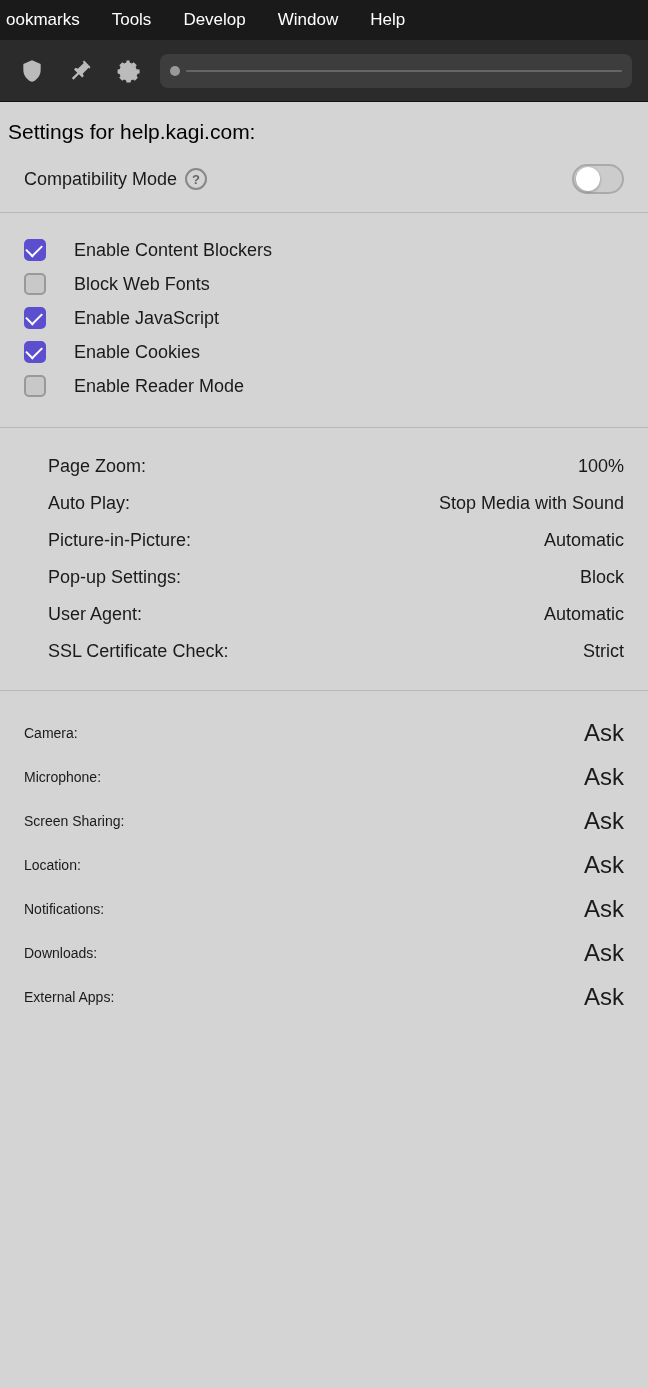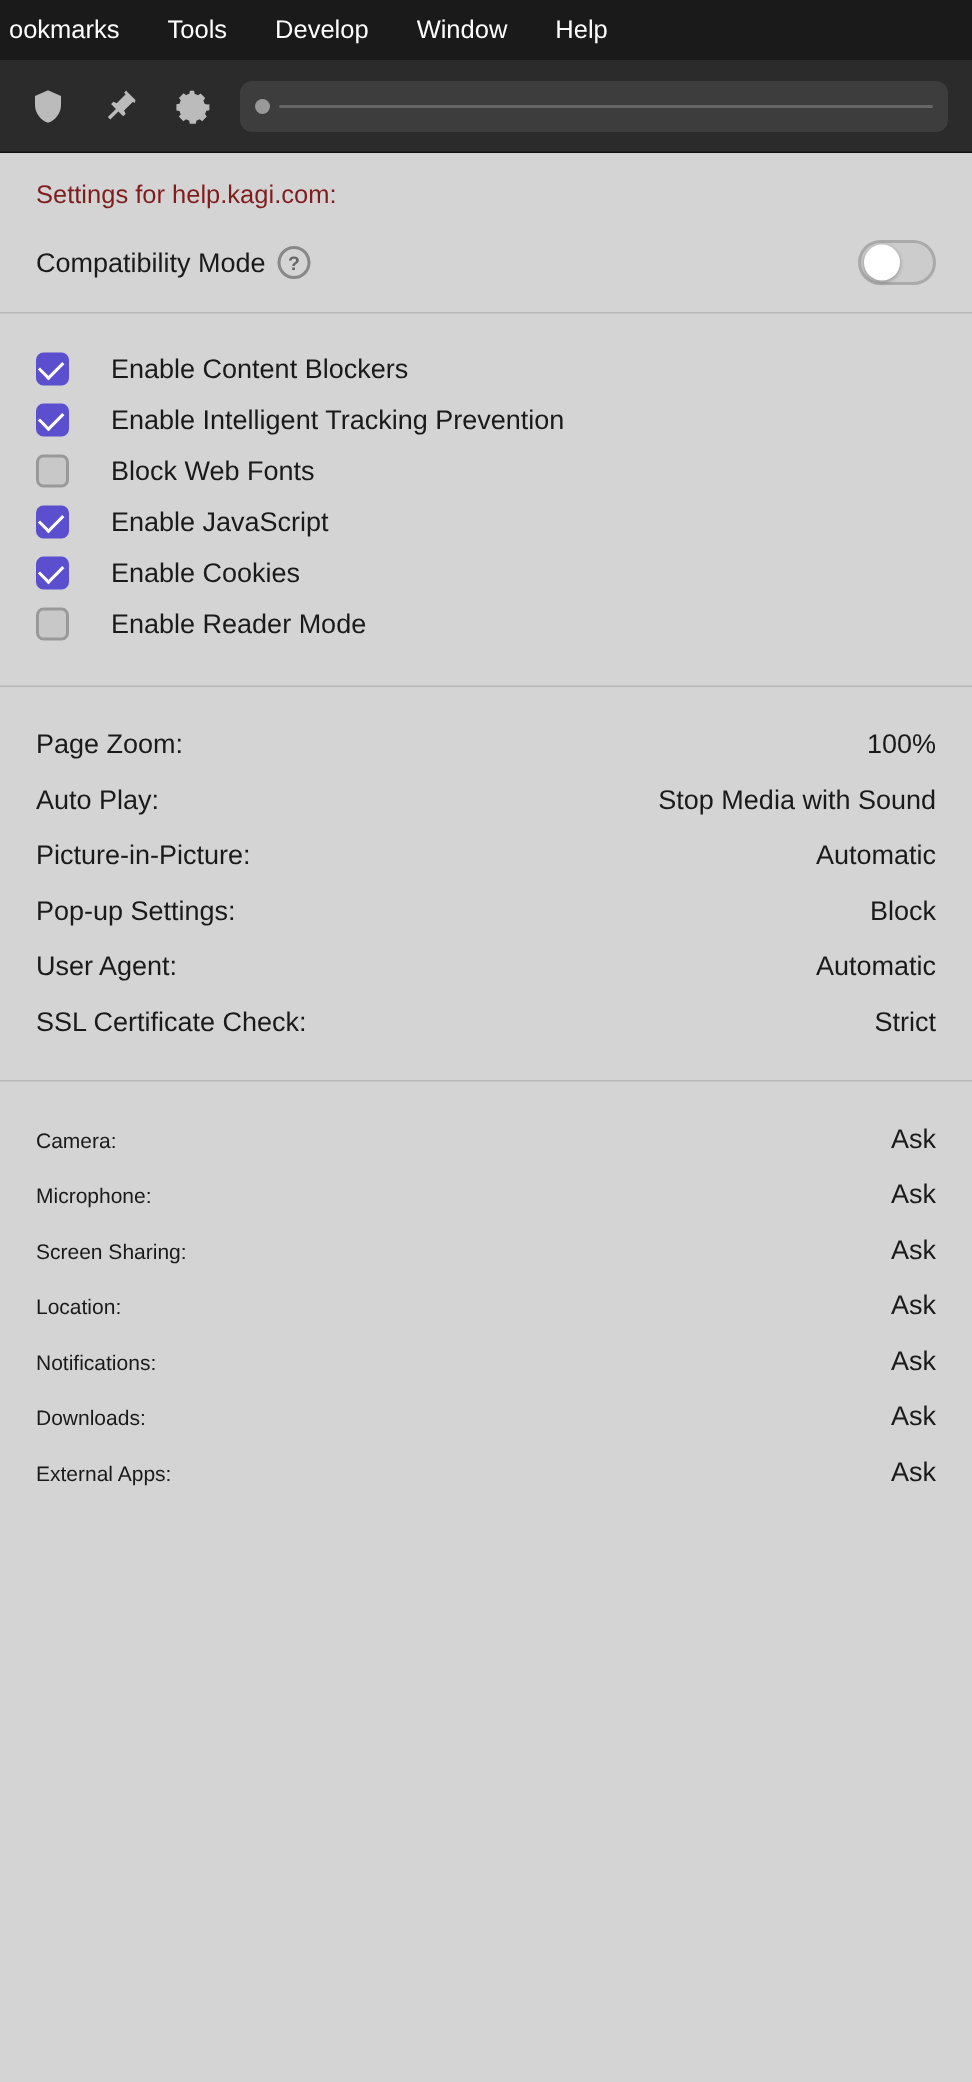--- a/index.html
+++ b/index.html
@@ -75,23 +75,23 @@
     }
 
     
     .content {
       background: #d4d4d4;
       padding: 0;
     }
 
     
     .settings-header {
-      padding: 18px 24px 10px 24px;
-      font-size: 17px;
-      color: #7f1d1d;
+      padding: 18px 24px 10px 8px;
+      font-size: 21px;
+      color: #000000;
       font-weight: 400;
     }
     .section-divider {
       height: 1px;
       background: #b8b8b8;
       margin: 8px 0;
     }
 
     
     .compat-row {
@@ -186,20 +186,21 @@
     }
     .checkbox-label {
       font-size: 18px;
       color: #1a1a1a;
       font-weight: 400;
     }
 
     
     .settings-section {
       padding: 12px 24px 12px 24px;
+      margin-left: 24px;
     }
     .setting-row {
       display: flex;
       align-items: center;
       padding: 8px 0;
       justify-content: space-between;
     }
     .setting-label {
       font-size: 18px;
       color: #1a1a1a;
@@ -221,21 +222,21 @@
       align-items: center;
       padding: 8px 0;
       justify-content: space-between;
     }
     .permission-label {
       font-size: 14px;
       color: #1a1a1a;
       font-weight: 400;
     }
     .permission-value {
-      font-size: 18px;
+      font-size: 24px;
       color: #1a1a1a;
       font-weight: 400;
     }
   </style>
 </head>
 <body>
 
 <div class="menu-bar">
   <span class="menu-bar-item">ookmarks</span>
   <span class="menu-bar-item">Tools</span>
@@ -286,24 +287,20 @@
 
   <div class="section-divider"></div>
 
   <div class="checkboxes-section">
 
     <div class="checkbox-row">
       <div class="checkbox checked"></div>
       <span class="checkbox-label">Enable Content Blockers</span>
     </div>
 
-    <div class="checkbox-row">
-      <div class="checkbox checked"></div>
-      <span class="checkbox-label">Enable Intelligent Tracking Prevention</span>
-    </div>
 
     <div class="checkbox-row">
       <div class="checkbox"></div>
       <span class="checkbox-label">Block Web Fonts</span>
     </div>
 
     <div class="checkbox-row">
       <div class="checkbox checked"></div>
       <span class="checkbox-label">Enable JavaScript</span>
     </div>

